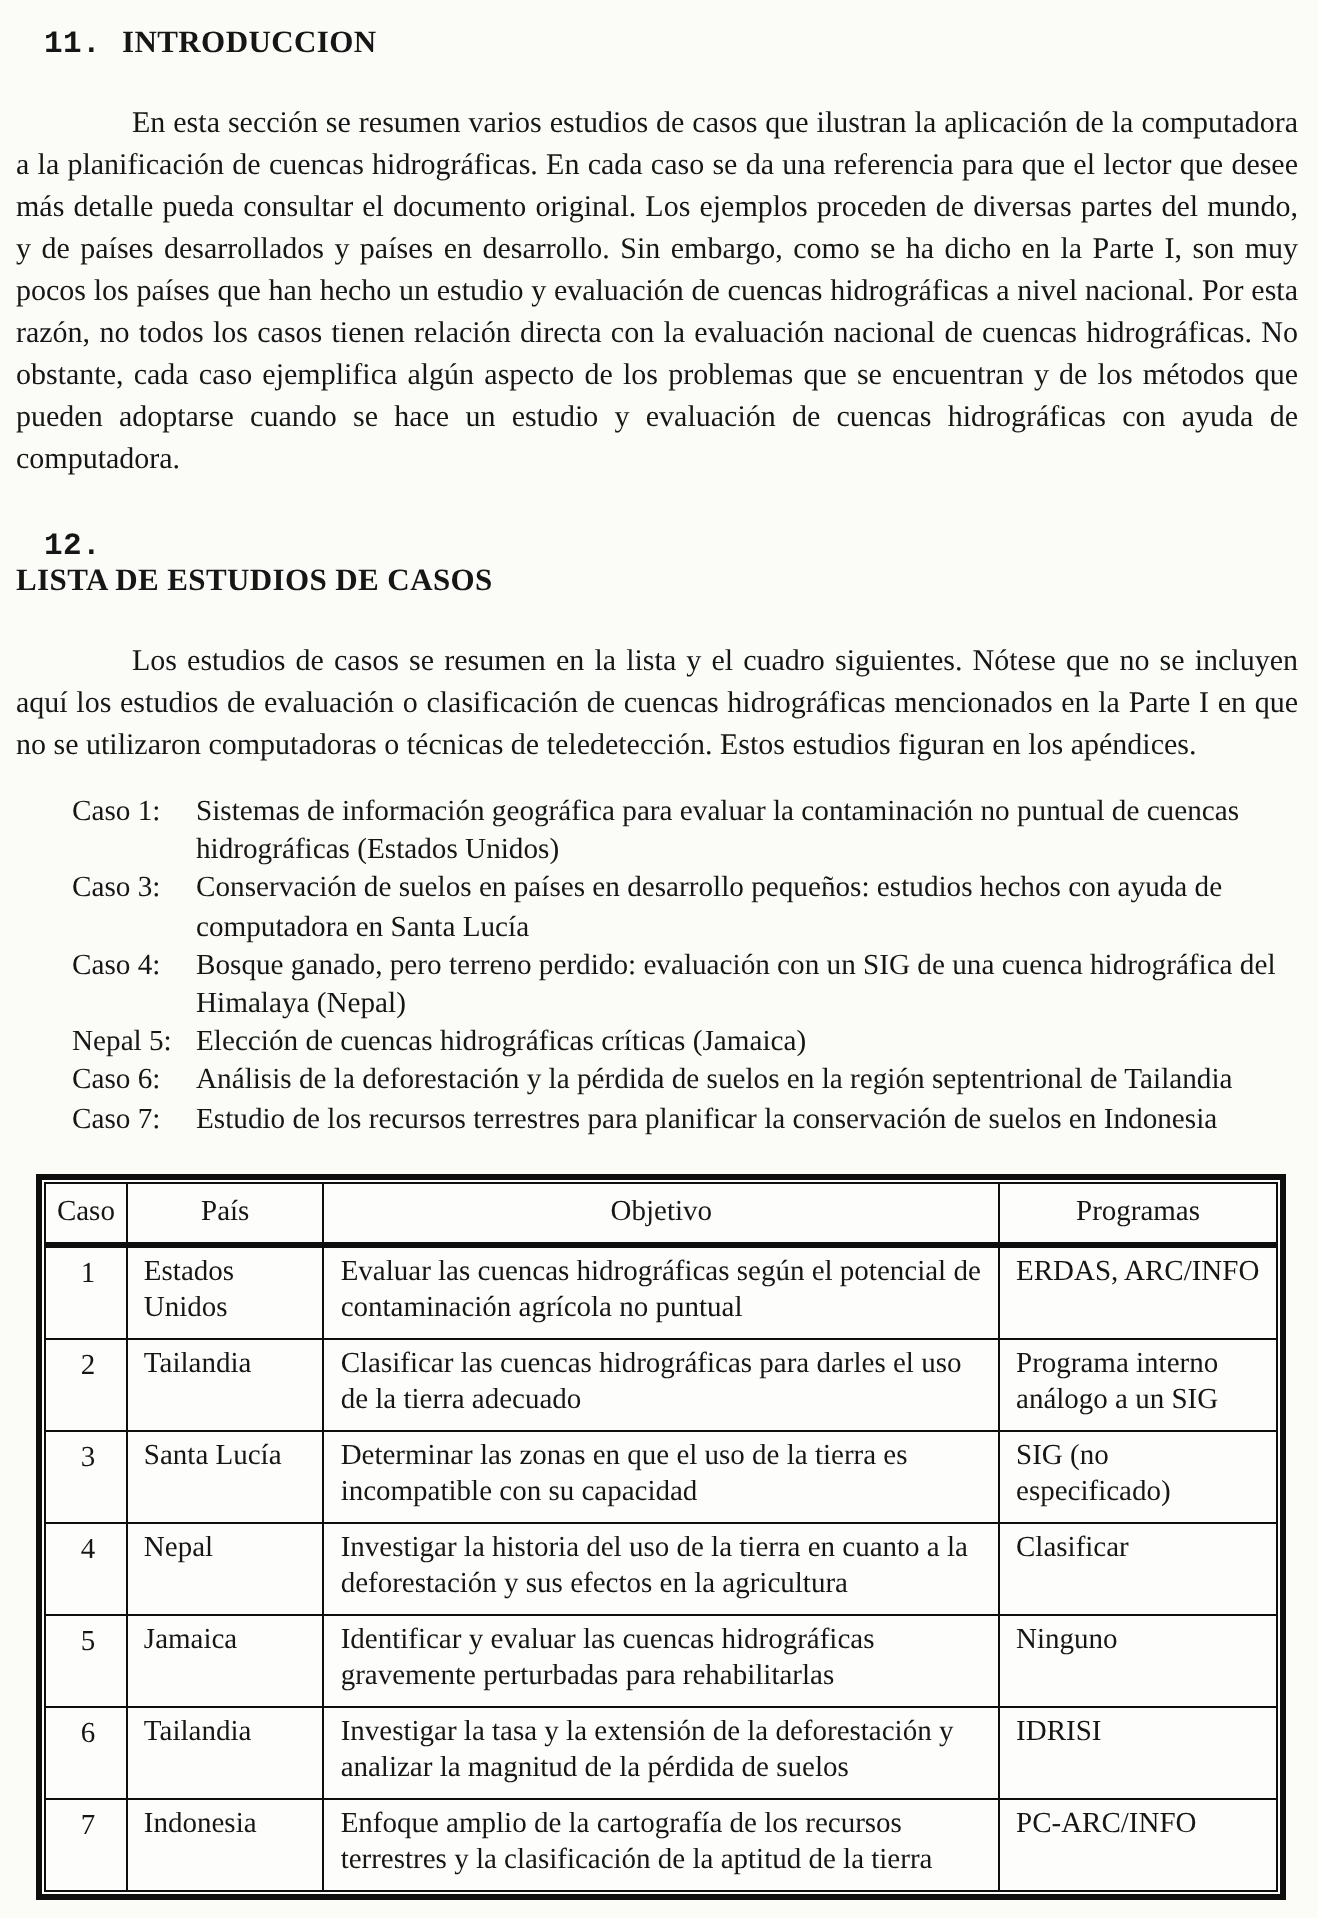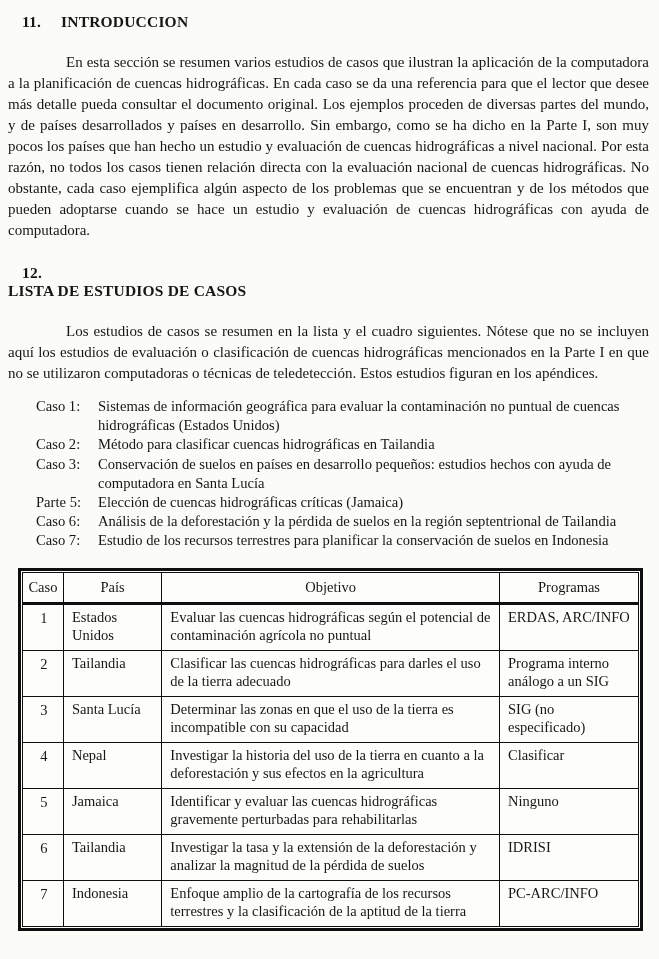--- a/index.html
+++ b/index.html
@@ -15,21 +15,21 @@
     padding: 13px 10px 0 8px;
     position: relative;
   }
   
   .sec-heading {
     display: flex;
     font-weight: bold;
     font-size: 15.5px;
     letter-spacing: 0.2px;
   }
-  .sec-num { width: 53px; padding-left: 14px; flex-shrink: 0; }
+  .sec-num { width: 53px; padding-left: 14px; flex-shrink: 0; font-family: Liberation Mono, monospace; }
   
   .para {
     font-size: 15px;
     line-height: 21px;
     text-align: justify;
     text-indent: 58px;
     margin-top: 21px;
   }
   .sec2 { margin-top: 23px; flex-direction: column; }
   
@@ -90,29 +90,29 @@
     <span>LISTA DE ESTUDIOS DE CASOS</span>
   </div>
   <p class="para">Los estudios de casos se resumen en la lista y el cuadro siguientes. Nótese que no se incluyen aquí los estudios de evaluación o clasificación de cuencas hidrográficas mencionados en la Parte I en que no se utilizaron computadoras o técnicas de teledetección. Estos estudios figuran en los apéndices.</p>
 
   <div class="case-list">
     <div class="case-item">
       <span class="case-label">Caso 1:</span>
       <span class="case-text">Sistemas de información geográfica para evaluar la contaminación no puntual de cuencas hidrográficas (Estados Unidos)</span>
     </div>
     <div class="case-item">
-      <span class="case-label">Caso 2:</span>
-      <span class="case-text">Método para clasificar cuencas hidrográficas en Tailandia</span>
-    </div>
-    <div class="case-item">
       <span class="case-label">Caso 3:</span>
       <span class="case-text">Conservación de suelos en países en desarrollo pequeños: estudios hechos con ayuda de computadora en Santa Lucía</span>
     </div>
     <div class="case-item">
-      <span class="case-label">Parte 5:</span>
+      <span class="case-label">Caso 4:</span>
+      <span class="case-text">Bosque ganado, pero terreno perdido: evaluación con un SIG de una cuenca hidrográfica del Himalaya (Nepal)</span>
+    </div>
+    <div class="case-item">
+      <span class="case-label">Nepal 5:</span>
       <span class="case-text">Elección de cuencas hidrográficas críticas (Jamaica)</span>
     </div>
     <div class="case-item">
       <span class="case-label">Caso 6:</span>
       <span class="case-text">Análisis de la deforestación y la pérdida de suelos en la región septentrional de Tailandia</span>
     </div>
     <div class="case-item">
       <span class="case-label">Caso 7:</span>
       <span class="case-text">Estudio de los recursos terrestres para planificar la conservación de suelos en Indonesia</span>
     </div>

